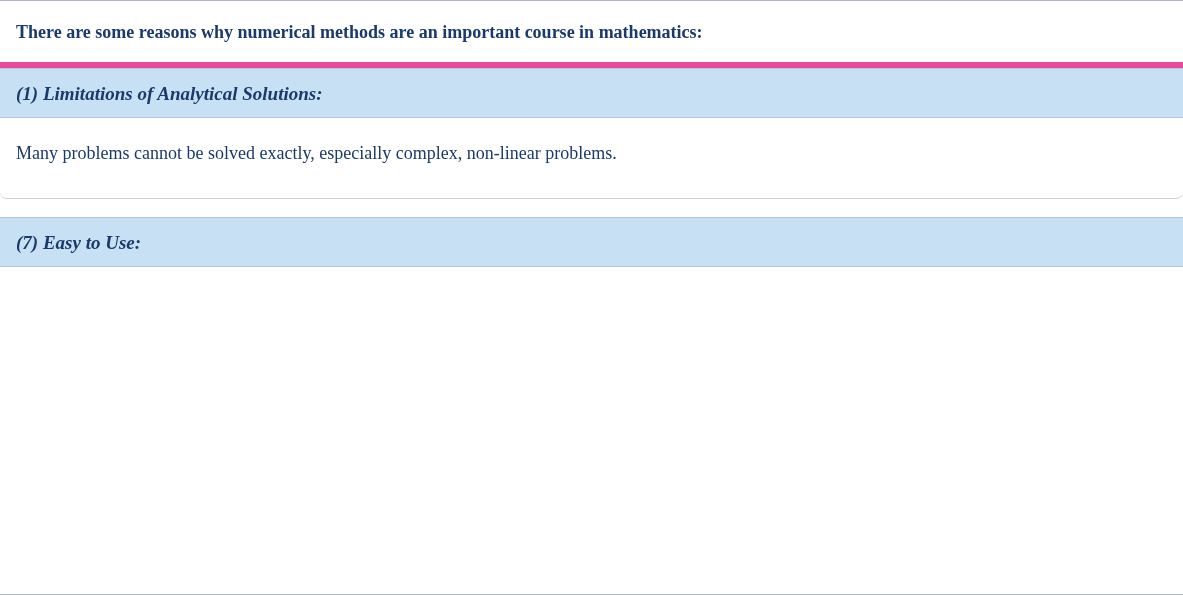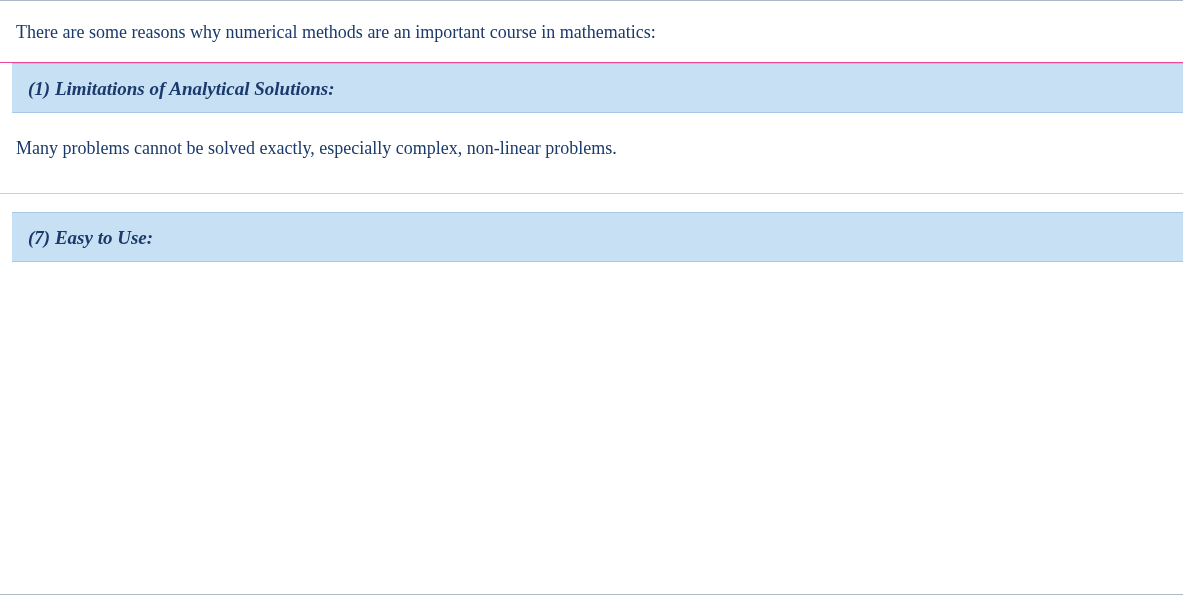--- a/index.html
+++ b/index.html
@@ -20,48 +20,49 @@
       width: 1183px;
       min-height: 595px;
       background: #ffffff;
       border-top: 1.5px solid #b0b8c8;
       border-bottom: 1.5px solid #b0b8c8;
       padding: 0;
     }
 
     .intro-section {
       padding: 18px 16px 16px 16px;
-      border-bottom: 1px solid #ec4899;
+      border-bottom: 6px solid #ec4899;
+      font-weight: bold;
     }
 
     .intro-text {
       font-size: 18px;
       line-height: 1.5;
       color: #1a3a6b;
       text-align: justify;
     }
 
     .reason-header {
       background-color: #c8e0f4;
       padding: 14px 16px 12px 16px;
       border-top: 1px solid #a8c8e8;
       border-bottom: 1px solid #a8c8e8;
-      margin-left: 12px;
     }
 
     .reason-header-text {
       font-size: 19px;
       font-weight: bold;
       font-style: italic;
       color: #1a3a6b;
     }
 
     .reason-body {
       padding: 22px 16px 30px 16px;
       border-bottom: 1px solid #c8d0dc;
+      border-radius: 7px;
     }
 
     .reason-body-text {
       font-size: 18px;
       line-height: 1.55;
       color: #1a3a6b;
       text-align: justify;
     }
 
     .reason-section {

